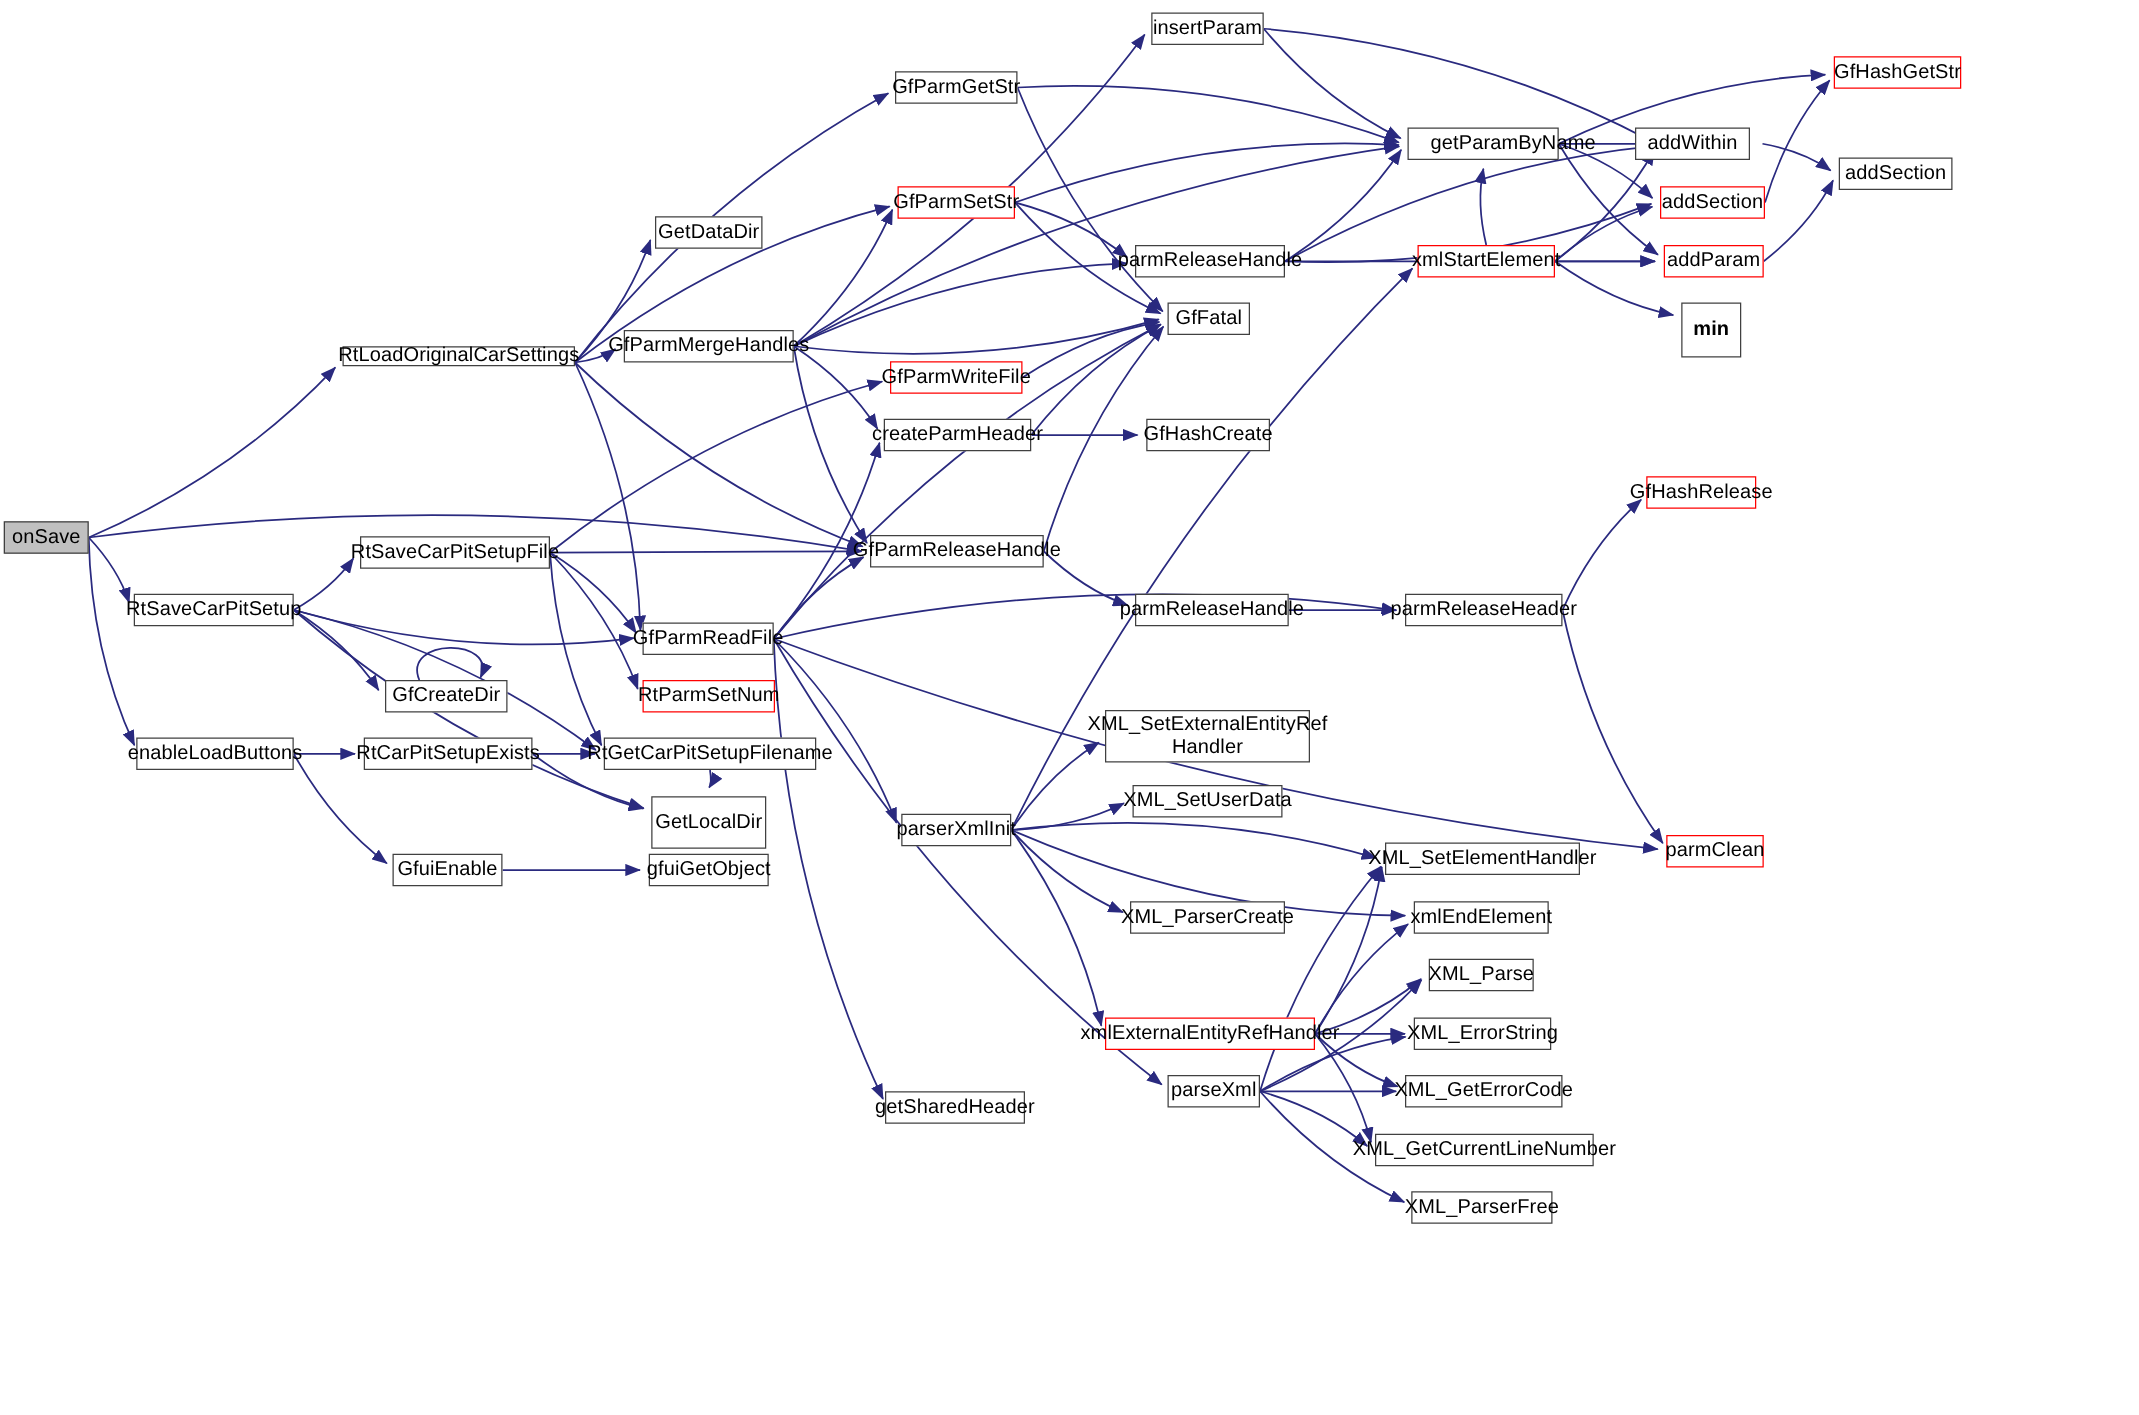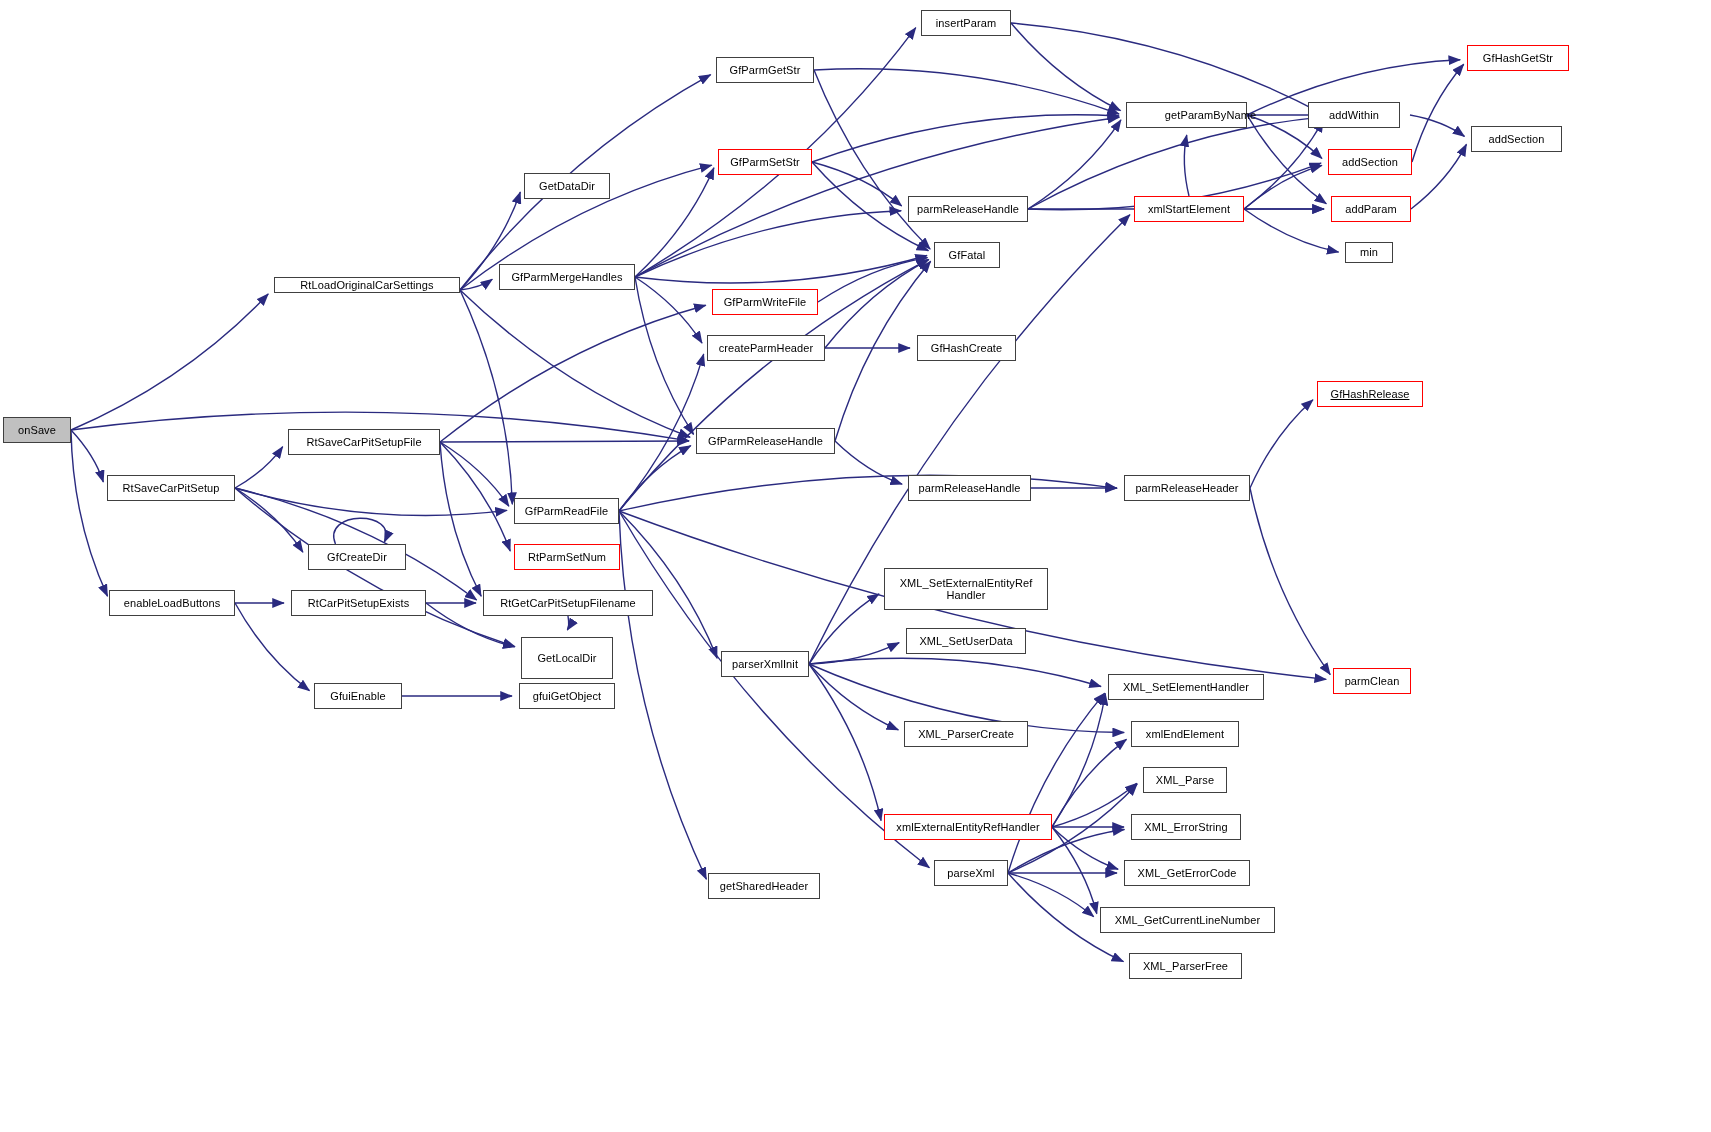--- a/index.html
+++ b/index.html
@@ -26,21 +26,21 @@
   .node {
     position: absolute;
     box-sizing: border-box;
     display: flex;
     align-items: center;
     justify-content: center;
     text-align: center;
     background: #ffffff;
     border: 1px solid #404040;
     color: #000000;
-    font-size: 11px;
+    font-size: 16px;
     line-height: 1.12;
     letter-spacing: 0.1px;
     white-space: pre;
     z-index: 5;
   }
   .node.red {
     border: 1px solid #ff0000;
   }
   .node.cur {
     background: #c0c0c0;
@@ -191,18 +191,18 @@
     <div class="node" style="left: 1108px; top: 674px; width: 156px; height: 26px;">XML_SetElementHandler</div>
     <div class="node" style="left: 1131px; top: 721px; width: 108px; height: 26px;">xmlEndElement</div>
     <div class="node" style="left: 1143px; top: 767px; width: 84px; height: 26px;">XML_Parse</div>
     <div class="node" style="left: 1131px; top: 814px; width: 110px; height: 26px;">XML_ErrorString</div>
     <div class="node" style="left: 1124px; top: 860px; width: 126px; height: 26px;">XML_GetErrorCode</div>
     <div class="node" style="left: 1100px; top: 907px; width: 175px; height: 26px;">XML_GetCurrentLineNumber</div>
     <div class="node" style="left: 1129px; top: 953px; width: 113px; height: 26px;">XML_ParserFree</div>
     <div class="node" style="left: 1308px; top: 102px; width: 92px; height: 26px;">addWithin</div>
     <div class="node red" style="left: 1328px; top: 149px; width: 84px; height: 26px;">addSection</div>
     <div class="node red" style="left: 1331px; top: 196px; width: 80px; height: 26px;">addParam</div>
-    <div class="node" style="left: 1345px; top: 242px; width: 48px; height: 21px;">min</div>
-    <div class="node red" style="left: 1317px; top: 381px; width: 106px; height: 26px; text-decoration: underline;">GfHashRelease</div>
+    <div class="node" style="left: 1345px; top: 242px; width: 48px; height: 44px; font-weight: bold;">min</div>
+    <div class="node red" style="left: 1317px; top: 381px; width: 88px; height: 26px;">GfHashRelease</div>
     <div class="node red" style="left: 1333px; top: 668px; width: 78px; height: 26px;">parmClean</div>
     <div class="node red" style="left: 1467px; top: 45px; width: 102px; height: 26px;">GfHashGetStr</div>
     <div class="node" style="left: 1471px; top: 126px; width: 91px; height: 26px;">addSection</div>
   </div>
 
 </body></html>

